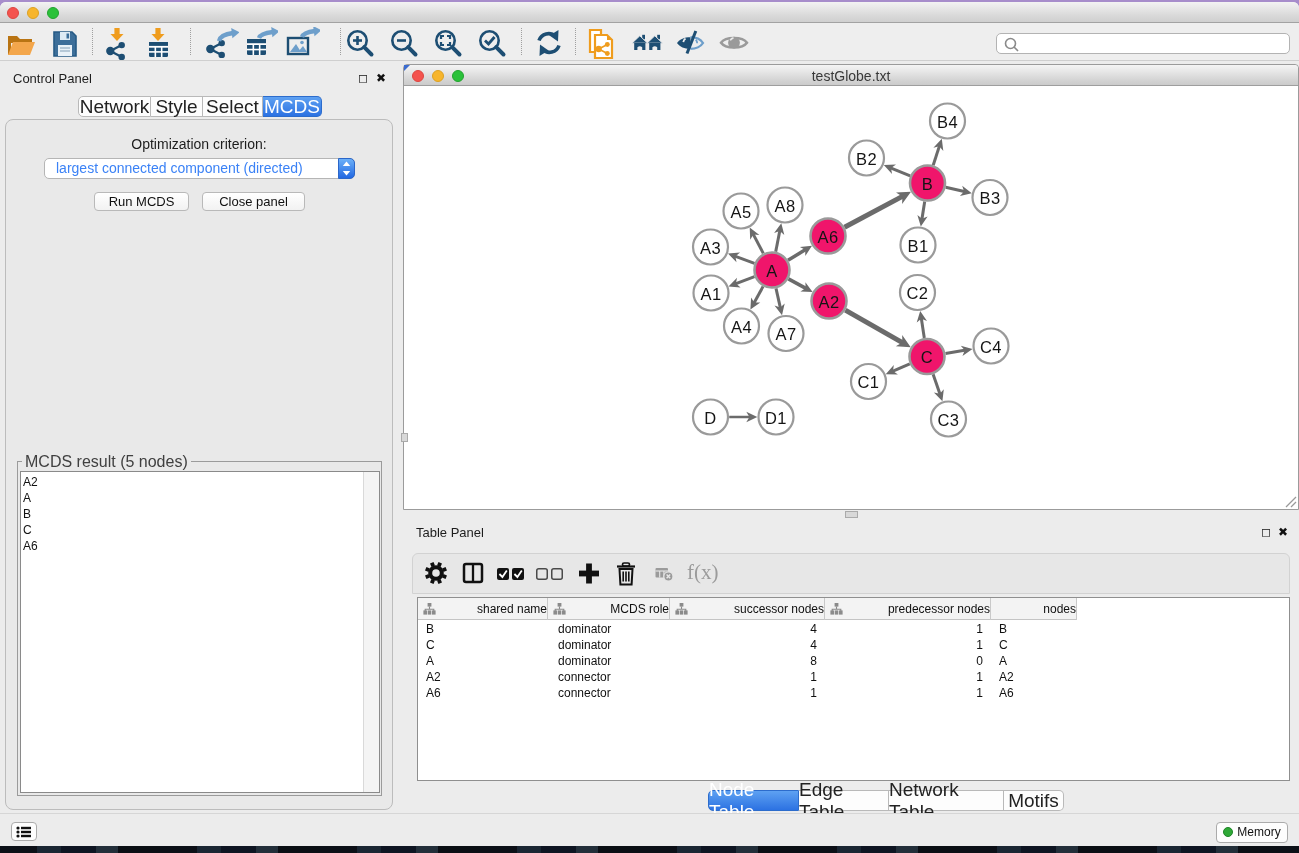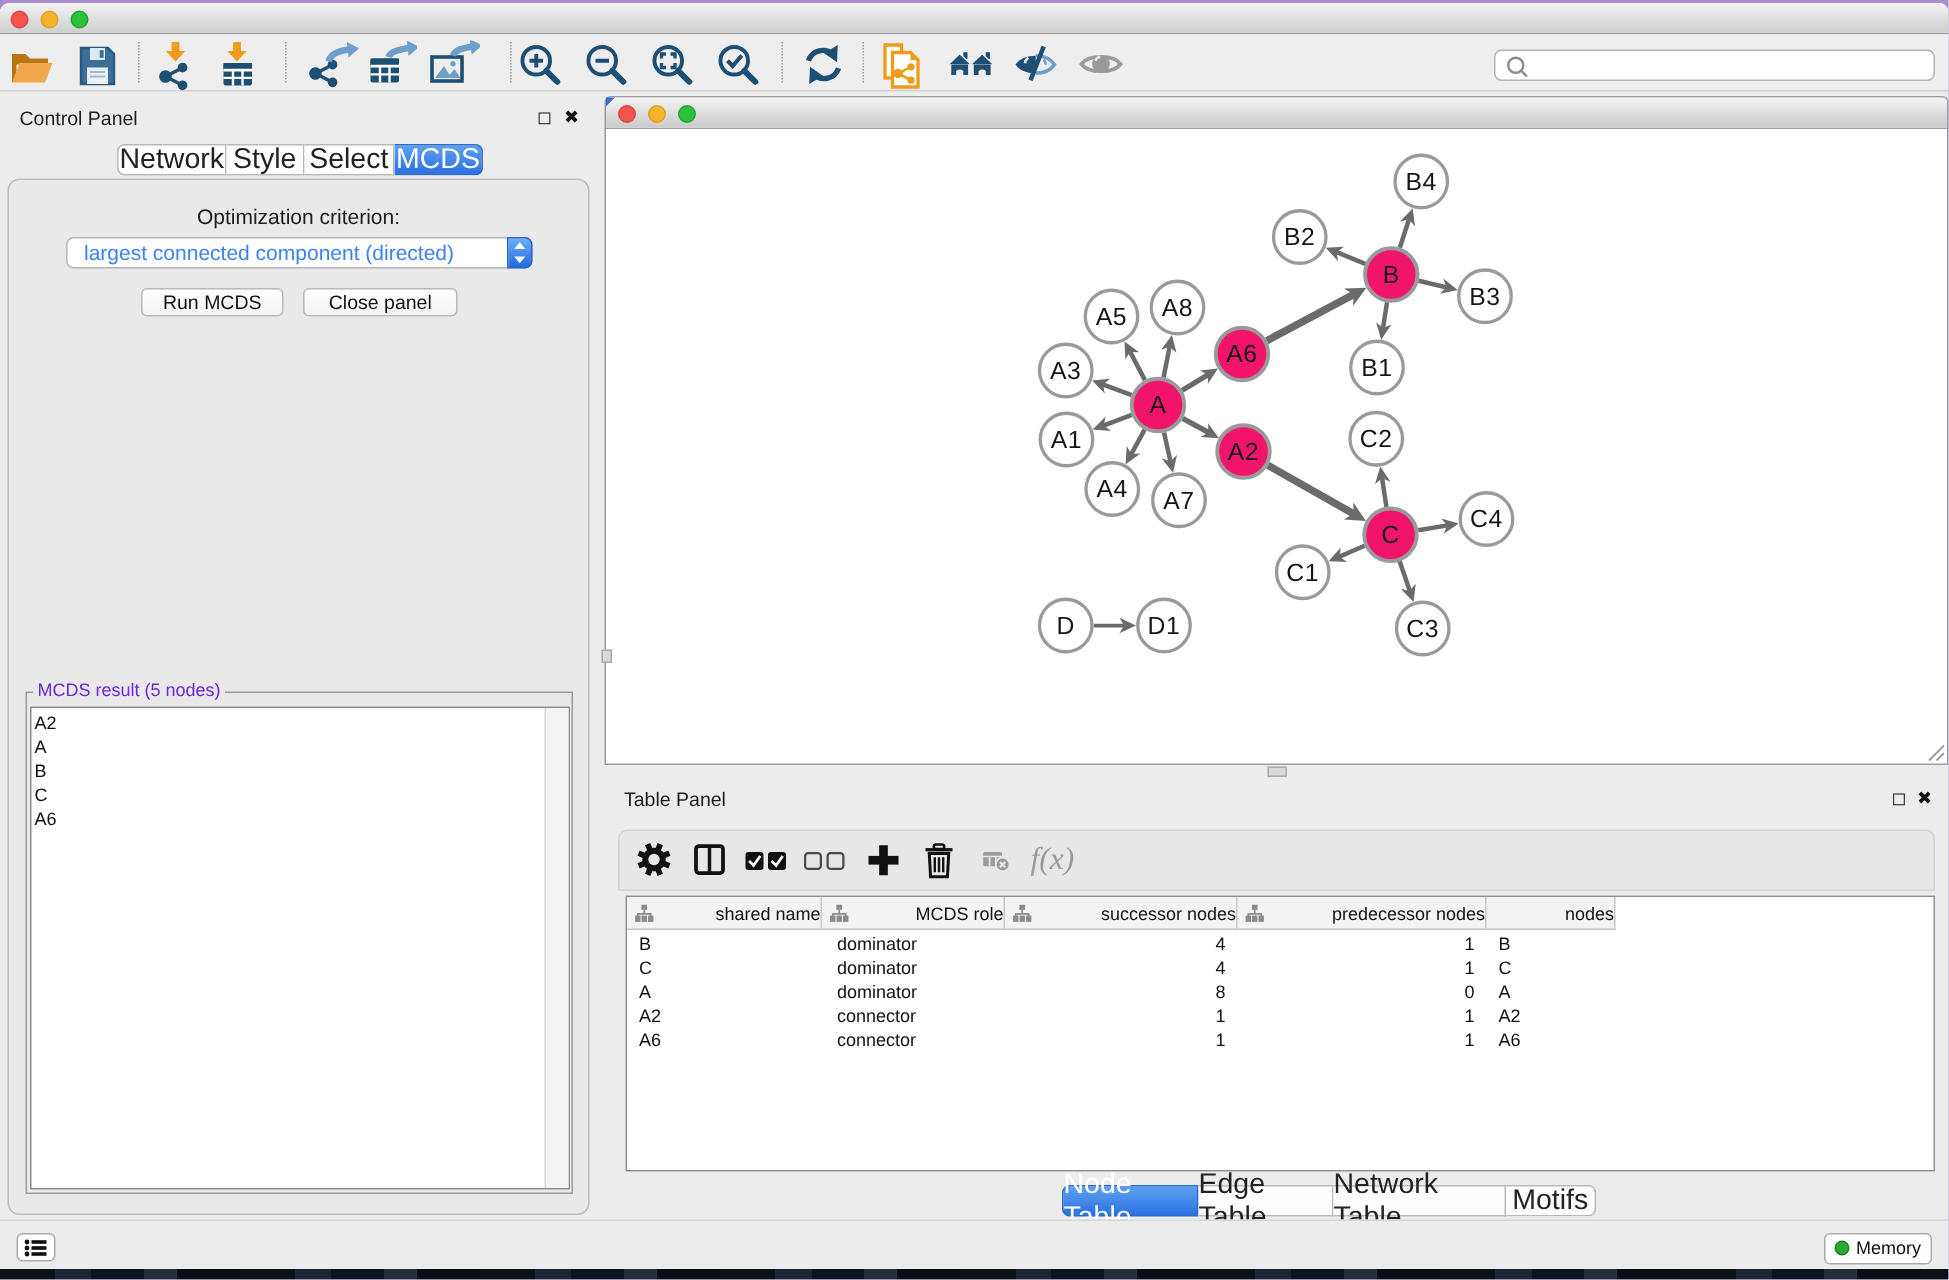--- a/index.html
+++ b/index.html
@@ -26,21 +26,21 @@
 #cp-tabs{left:78px;top:96px}
 #cp-tabs .tab:nth-child(1){width:73px}#cp-tabs .tab:nth-child(2){width:52px}#cp-tabs .tab:nth-child(3){width:60px}#cp-tabs .tab:nth-child(4){width:59px}
 #bot-tabs .tab:nth-child(1){width:91px}#bot-tabs .tab:nth-child(2){width:90px}#bot-tabs .tab:nth-child(3){width:115px}#bot-tabs .tab:nth-child(4){width:60px}
 #opt-label{position:absolute;left:0;top:136px;width:398px;text-align:center;font-size:14px;color:#1d1d1d}
 #dropdown{position:absolute;left:44px;top:158px;width:311px;height:21px;background:#fff;border:1px solid #b5b5b5;border-radius:5px;font-size:14px;color:#3b82f6;line-height:19px;padding-left:11px}
 #dd-step{position:absolute;right:-1px;top:-1px;width:17px;height:21px;border-radius:0 5px 5px 0;background:linear-gradient(#6cb0f8,#2268e2);border:1px solid #2b66c9}
 .btn{position:absolute;height:19px;background:linear-gradient(#ffffff,#f2f2f2);border:1px solid #b9b9b9;border-radius:4px;font-size:13px;color:#111;text-align:center;line-height:17px}
 #btn-run{left:94px;top:192px;width:95px}
 #btn-close{left:202px;top:192px;width:103px}
 #fieldset{position:absolute;left:17px;top:461px;width:365px;height:335px;border:1px solid #9b9b9b}
-#fs-legend{position:absolute;left:4px;top:-9px;background:#e9e9e9;padding:0 3px;font-size:12px;color:#6d28d9}
+#fs-legend{position:absolute;left:4px;top:-9px;background:#e9e9e9;padding:0 3px;font-size:16px;color:#404040}
 #listbox{position:absolute;left:2px;top:9px;width:360px;height:322px;background:#fff;border:1px solid #8a8a8a;font-size:12px;color:#111}
 #listbox .item{height:16px;line-height:16px;padding-left:2px}
 #lb-scroll{position:absolute;right:0;top:0;width:16px;height:100%;background:#f4f4f4;border-left:1px solid #d9d9d9}
 #netframe{position:absolute;left:403px;top:64px;width:896px;height:446px;background:#fff;border:1px solid #9b9b9b;border-radius:4px 4px 0 0}
 #net-titlebar{position:absolute;left:0;top:0;width:894px;height:21px;background:linear-gradient(#f5f5f5,#d4d4d4 75%,#cbcbcb);border-bottom:1px solid #9e9e9e;border-radius:4px 4px 0 0}
 #net-corner{position:absolute;left:0;top:0;width:0;height:0;border-left:6px solid #3c6cd0;border-bottom:6px solid transparent}
 #tp-title{position:absolute;left:416px;top:525px;font-size:13px;color:#1d1d1d}
 #tp-toolbar{position:absolute;left:412px;top:553px;width:878px;height:41px;background:#e7e7e7;border:1px solid #d2d2d2;border-radius:6px 6px 0 0}
 #tablebox{position:absolute;left:417px;top:597px;width:873px;height:184px;background:#fff;border:1px solid #8f8f8f}
 #thead{position:absolute;left:0;top:0;width:659px;height:22px;background:#f3f3f3;border-bottom:1px solid #c4c4c4;font-size:12px;color:#111}
@@ -235,20 +235,21 @@
     <div class="item">C</div>
     <div class="item">A6</div>
     <div id="lb-scroll"></div>
   </div>
 </div>
 <div id="netframe">
   <div id="net-titlebar">
     <div class="tl t-red" style="left:8px"></div>
       <div class="tl t-yel" style="left:28px"></div>
       <div class="tl t-grn" style="left:48px"></div>
+    <div class="wtitle">testGlobe.txt</div>
   </div>
   <div id="net-corner"></div>
   <svg width="14" height="14" viewBox="0 0 14 14" style="position:absolute;right:1px;bottom:1px">
       <line x1="13" y1="3" x2="3" y2="13" stroke="#9a9a9a" stroke-width="1.2"></line>
       <line x1="13" y1="8" x2="8" y2="13" stroke="#9a9a9a" stroke-width="1.2"></line>
     </svg>
 </div>
 <svg width="894" height="421" viewBox="0 0 894 421" style="position:absolute;left:404px;top:87px">
     <line x1="359.3" y1="166.4" x2="348.8" y2="146.4" stroke="#6b6b6b" stroke-width="3"></line>
     <polygon points="345.7,140.6 355.4,147.9 349.4,147.6 346.2,152.7" fill="#6b6b6b"></polygon>
@@ -376,21 +377,21 @@
       <line x1="18.8" y1="13.5" x2="18.8" y2="23.5" stroke="#111" stroke-width="1.6"></line>
     </svg>
     <svg style="position:absolute;left:236px;top:4px" width="30" height="30" viewBox="0 0 30 30">
       <rect x="6.5" y="10" width="12.5" height="9.5" rx="1" fill="#9b9b9b"></rect>
       <line x1="6.5" y1="13" x2="19" y2="13" stroke="#e7e7e7" stroke-width="1.1"></line>
       <line x1="10.7" y1="13" x2="10.7" y2="19.5" stroke="#e7e7e7" stroke-width="1.1"></line>
       <line x1="14.9" y1="13" x2="14.9" y2="19.5" stroke="#e7e7e7" stroke-width="1.1"></line>
       <circle cx="19.4" cy="18.4" r="4.6" fill="#9b9b9b" stroke="#e7e7e7" stroke-width="1.2"></circle>
       <path d="M17.6,16.6 L21.2,20.2 M21.2,16.6 L17.6,20.2" stroke="#e7e7e7" stroke-width="1.4"></path>
     </svg>
-    <div style="position:absolute;left:274px;top:6px;font-family:'Liberation Serif',serif;font-style:italic;font-size:21px;color:#9b9b9b">f(x)</div>
+    <div style="position:absolute;left:274px;top:6px;font-family:'Liberation Serif',serif;font-size:21px;color:#9b9b9b">f(x)</div>
   </div>
 <div id="tablebox">
   <div id="thead">
       <div class="th" style="left:0px;width:130px">
         <svg width="13" height="12" viewBox="0 0 13 12" style="position:absolute;left:5px;top:5px">
           <rect x="4.6" y="0" width="3.8" height="3.6" fill="#8b8b8b"></rect>
           <path d="M6.5,3.6 V6.2 M2.2,8 V6.2 H10.8 V8" fill="none" stroke="#8b8b8b" stroke-width="1.1"></path>
           <rect x="0.4" y="7.4" width="3.6" height="4.2" fill="#8b8b8b"></rect>
           <rect x="4.7" y="7.4" width="3.6" height="4.2" fill="#8b8b8b"></rect>
           <rect x="9" y="7.4" width="3.6" height="4.2" fill="#8b8b8b"></rect>

